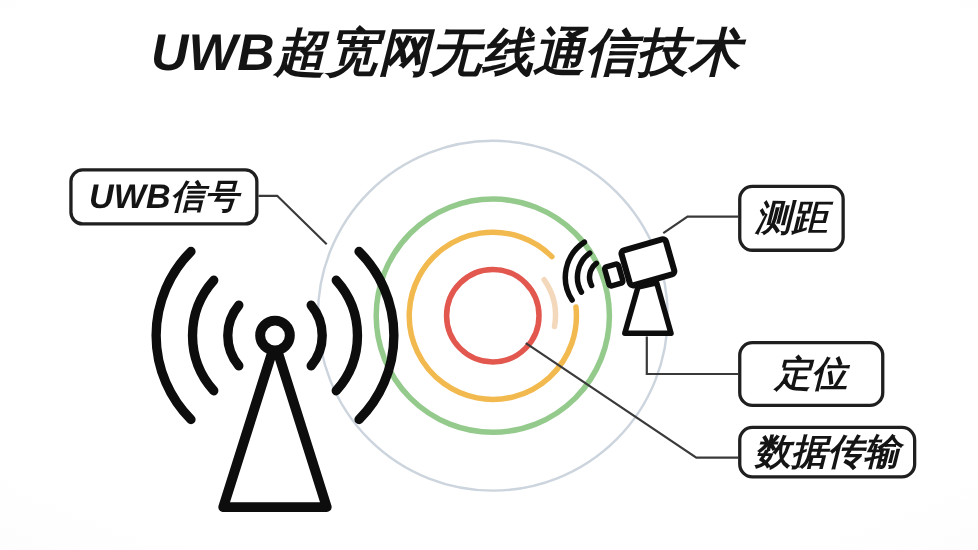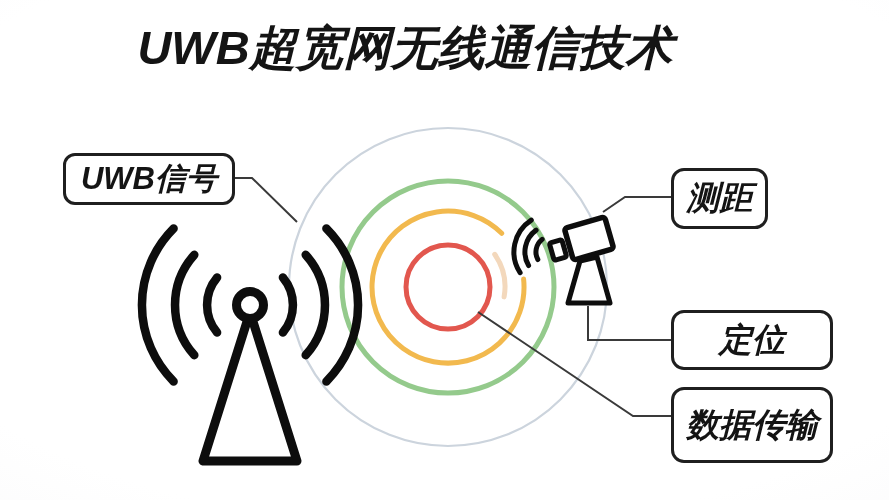--- a/index.html
+++ b/index.html
@@ -19,22 +19,22 @@
     letter-spacing:0px;
   }
   .label-box{
     position:absolute;box-sizing:border-box;
     background:#ffffff;border:3px solid #1f1f1f;border-radius:13px;
     display:flex;align-items:center;justify-content:center;
     font-weight:bold;color:#141414;white-space:nowrap;
   }
   .label-signal{left:63px;top:153px;width:172px;height:52px;font-size:31px;border-radius:12px;border-width:3.5px;}
   .label-ranging{left:671px;top:168px;width:97px;height:61px;font-size:33px;}
-  .label-positioning{left:671px;top:310px;width:162px;height:60px;font-size:33px;align-items:center;}
-  .label-data{left:671px;top:387px;width:162px;height:76px;font-size:33px;}
+  .label-positioning{left:671px;top:310px;width:133px;height:60px;font-size:33px;align-items:center;}
+  .label-data{left:671px;top:387px;width:162px;height:48px;font-size:33px;}
 </style>
 </head>
 <body>
 
 <div class="stage">
 
   <svg width="889" height="500" viewBox="0 0 889 500">
 
     <g fill="none">
       <circle cx="448" cy="287" r="159" stroke-width="2.2" stroke="#ccd4dd"></circle>

